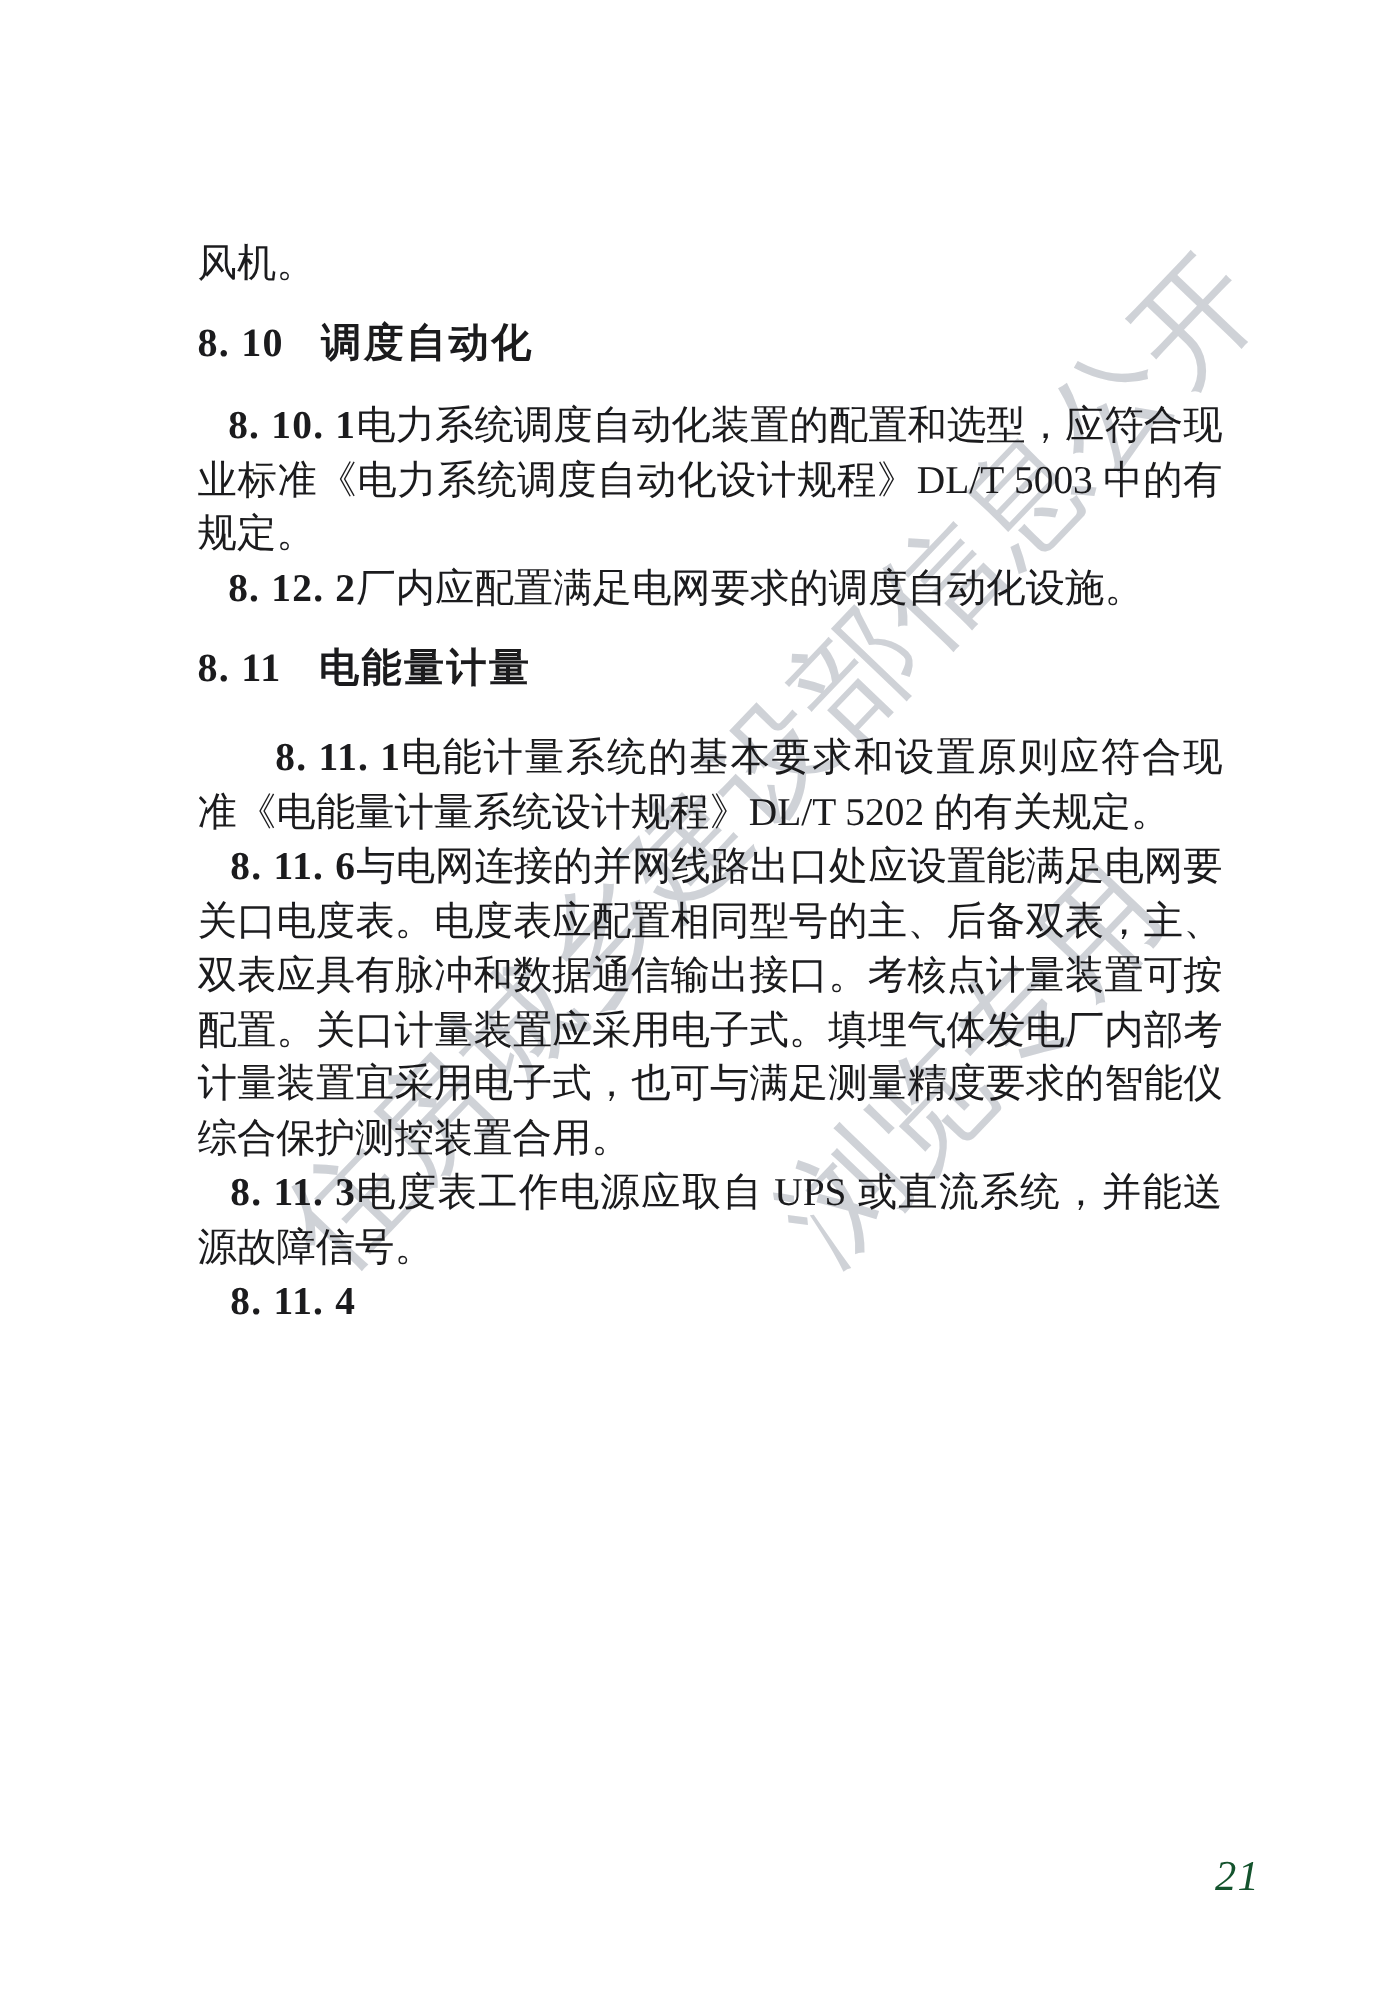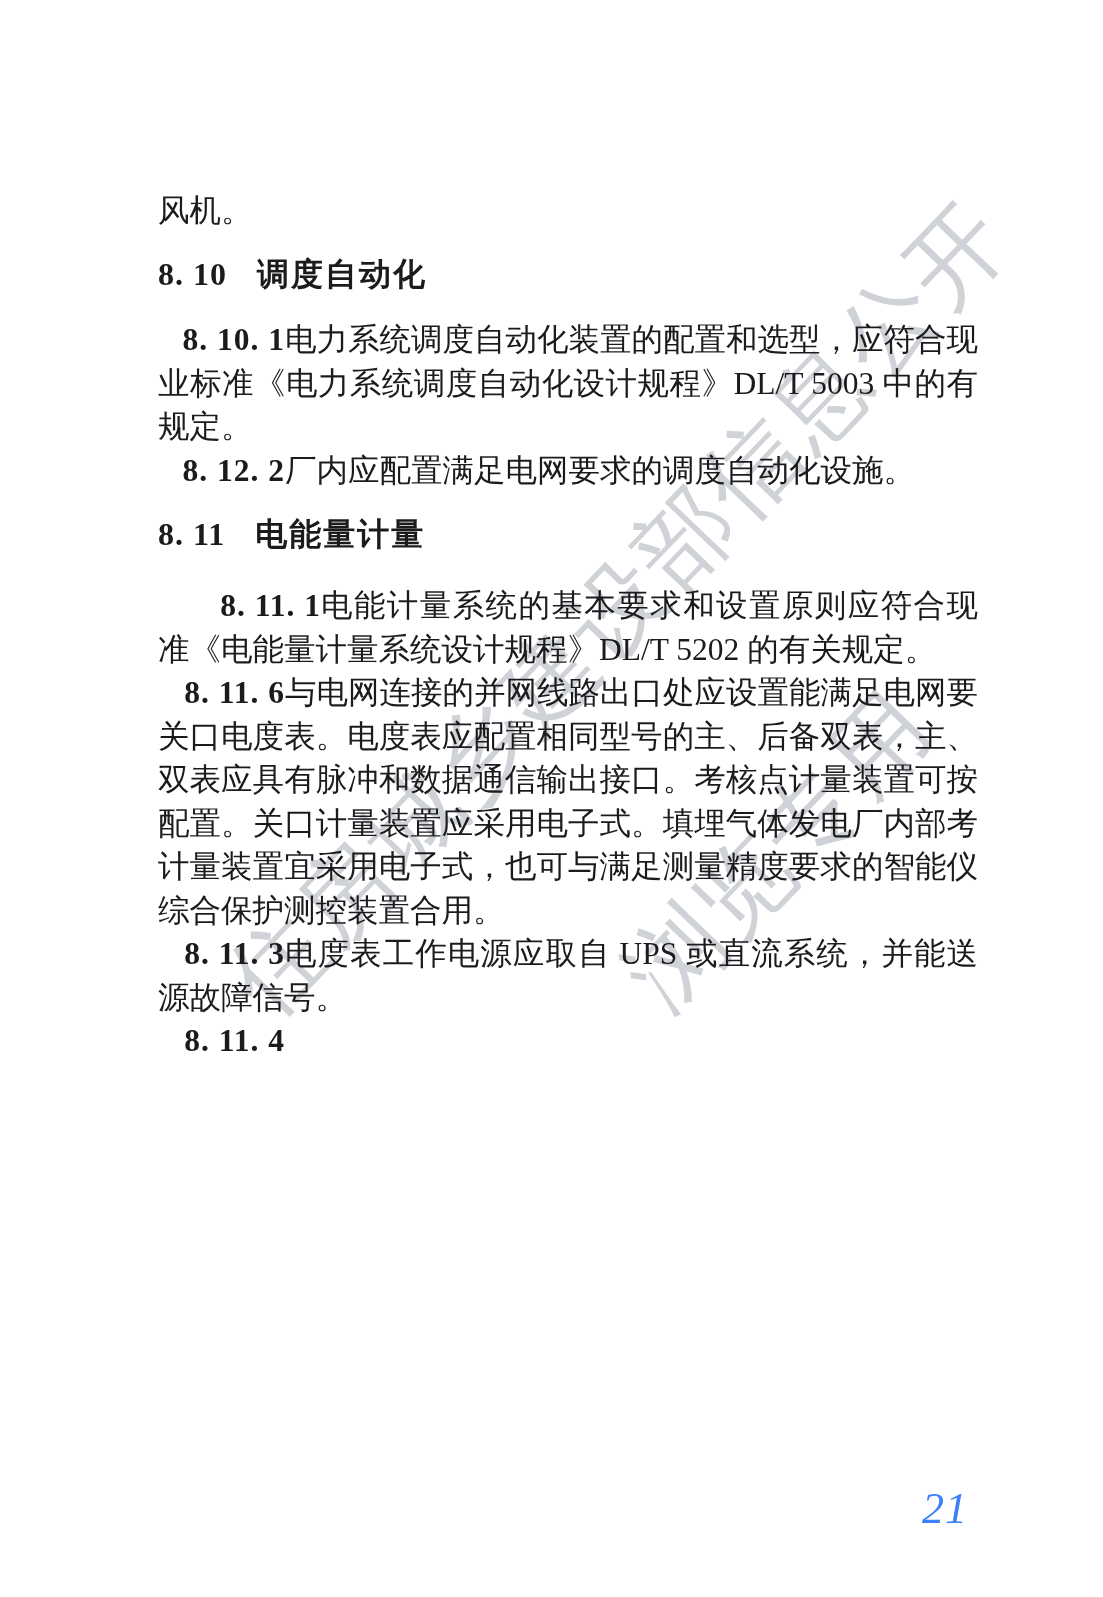--- a/index.html
+++ b/index.html
@@ -39,22 +39,22 @@
     font-size:32px;
   }
   .heading .hnum{letter-spacing:1px;margin-right:30px;}
   .heading .htitle{font-family:"Liberation Sans","DejaVu Sans",sans-serif;letter-spacing:2px;}
   .h1{margin-top:20.5px;}
   .p1{margin-top:21.5px;}
   .h2{margin-top:21px;}
   .p3{margin-top:27.5px;margin-left:36px;}
   
   .pageno{
-    position:absolute;z-index:2;left:922px;top:1483px;
-    font-size:44px;font-style:italic;color:#3b82f6;letter-spacing:1px;
+    position:absolute;z-index:2;left:972px;top:1483px;
+    font-size:34px;font-style:italic;color:#14532d;letter-spacing:1px;
   }
 </style>
 </head>
 <body style="color: rgb(27, 27, 29);">
 
 <div class="wm wm1" style="color: rgb(169, 174, 183);">住房城乡建设部信息公开</div>
 <div class="wm wm2" style="color: rgb(169, 174, 183);">浏览专用</div>
 
 <div class="content">
 

